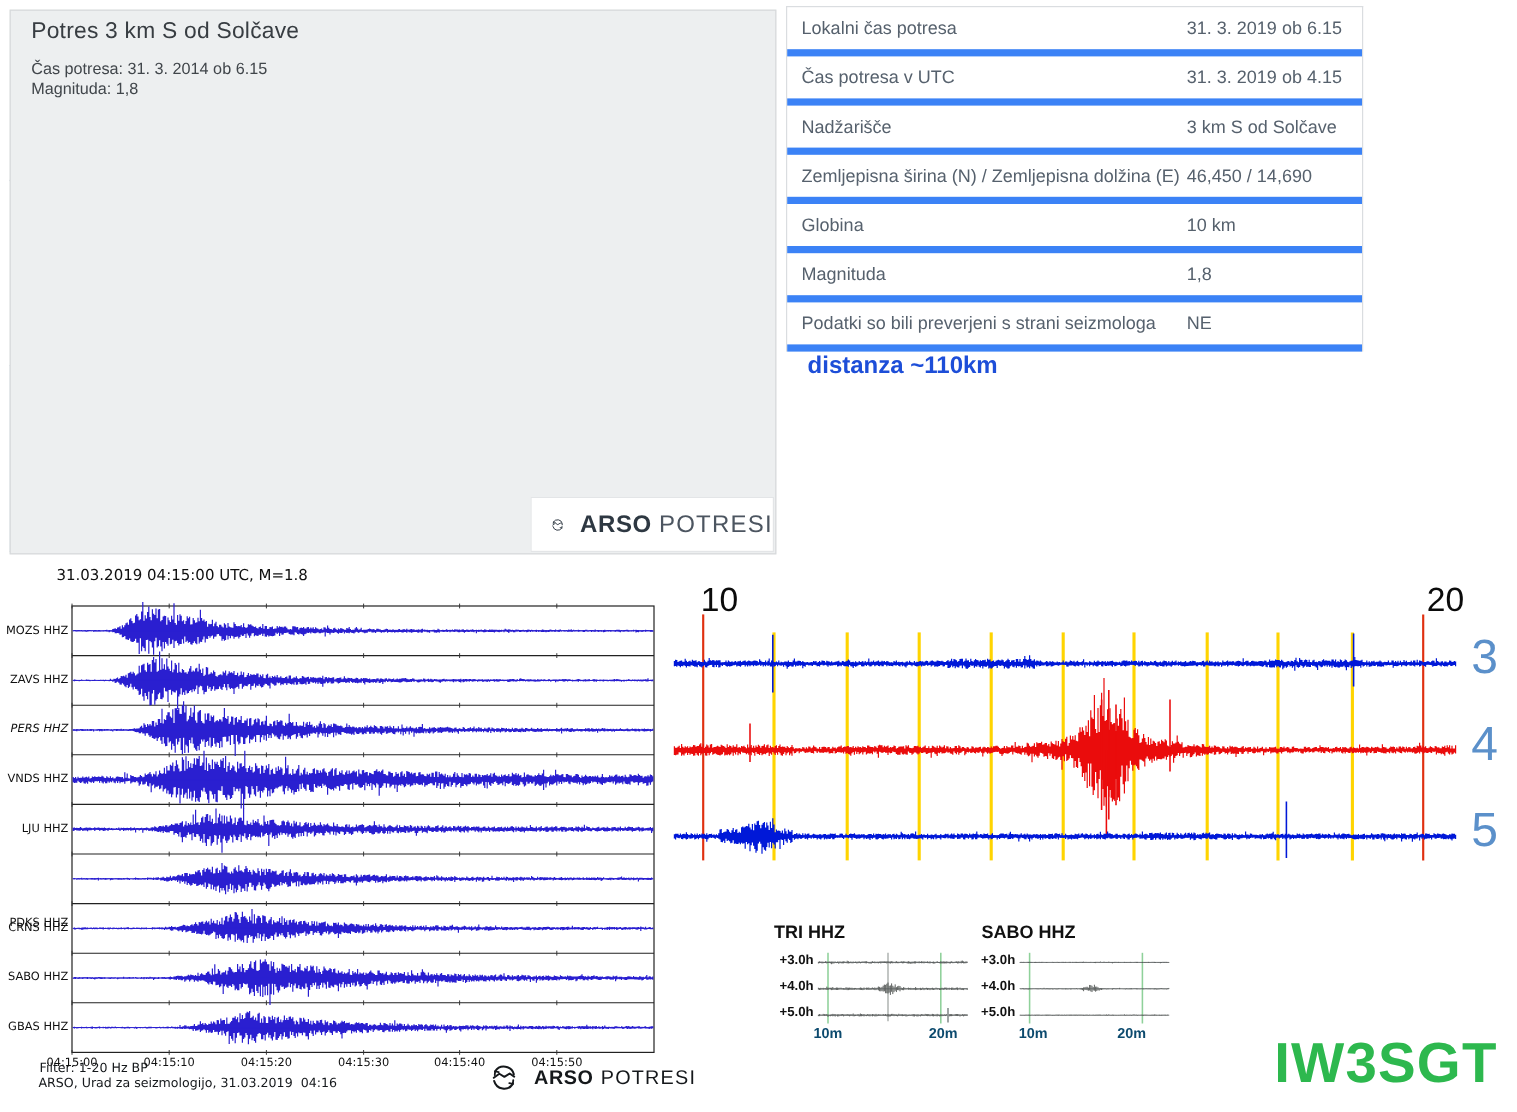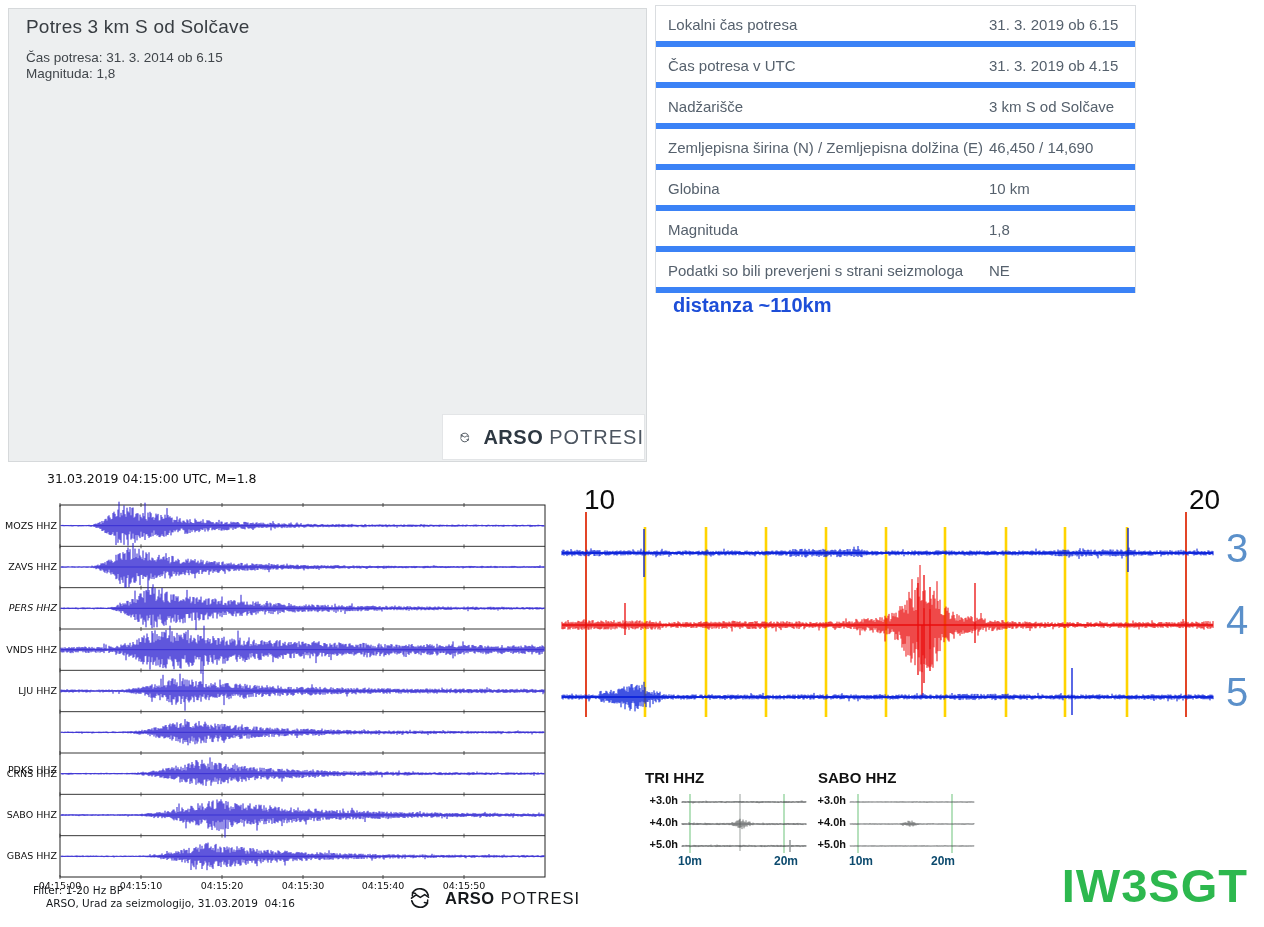--- a/index.html
+++ b/index.html
@@ -283,21 +283,21 @@
     </div>
     <div class="trow">
       <span class="tlabel">Podatki so bili preverjeni s strani seizmologa</span>
       <span class="tvalue">NE</span>
     </div>
   </div>
 <div class="abs distanza" style="color: #1d4ed8; margin-left: 14px;">distanza ~110km</div>
 
 <div class="abs seismo-title">31.03.2019  04:15:00 UTC, M=1.8</div>
 <div class="abs footer-line" style="left:33px;top:884px">Filter: 1-20 Hz BP</div>
-<div class="abs footer-line" style="left:46px;top:897px">ARSO, Urad za seizmologijo, 31.03.2019  04:16</div>
+<div class="abs footer-line" style="left:32px;top:897px">ARSO, Urad za seizmologijo, 31.03.2019  04:16</div>
 
 <div class="abs logo-box bottom-logo">
   <svg width="24" height="24" viewBox="0 0 24 24">
     <path d="M20.2,9.2 A8.6,8.6 0 0 0 4.6,6.8" fill="none" stroke="#15181b" stroke-width="1.7" stroke-linecap="round"></path>
     <path d="M3.8,14.8 A8.6,8.6 0 0 0 19.4,17.2" fill="none" stroke="#15181b" stroke-width="1.7" stroke-linecap="round"></path>
     <path d="M4.6,6.8 l-0.3,3.1 M4.6,6.8 l3.0,0.6 M19.4,17.2 l0.3,-3.1 M19.4,17.2 l-3.0,-0.6" fill="none" stroke="#15181b" stroke-width="1.5" stroke-linecap="round"></path>
     <path d="M3.5,12.2 l4.6,-3.4 4.2,2.6 4.4,-2.8 3.8,2.6" fill="none" stroke="#15181b" stroke-width="1.6" stroke-linejoin="round" stroke-linecap="round"></path>
   </svg>
   <span><span class="arso-bold">ARSO</span><span class="arso-light">POTRESI</span></span>
 </div>

